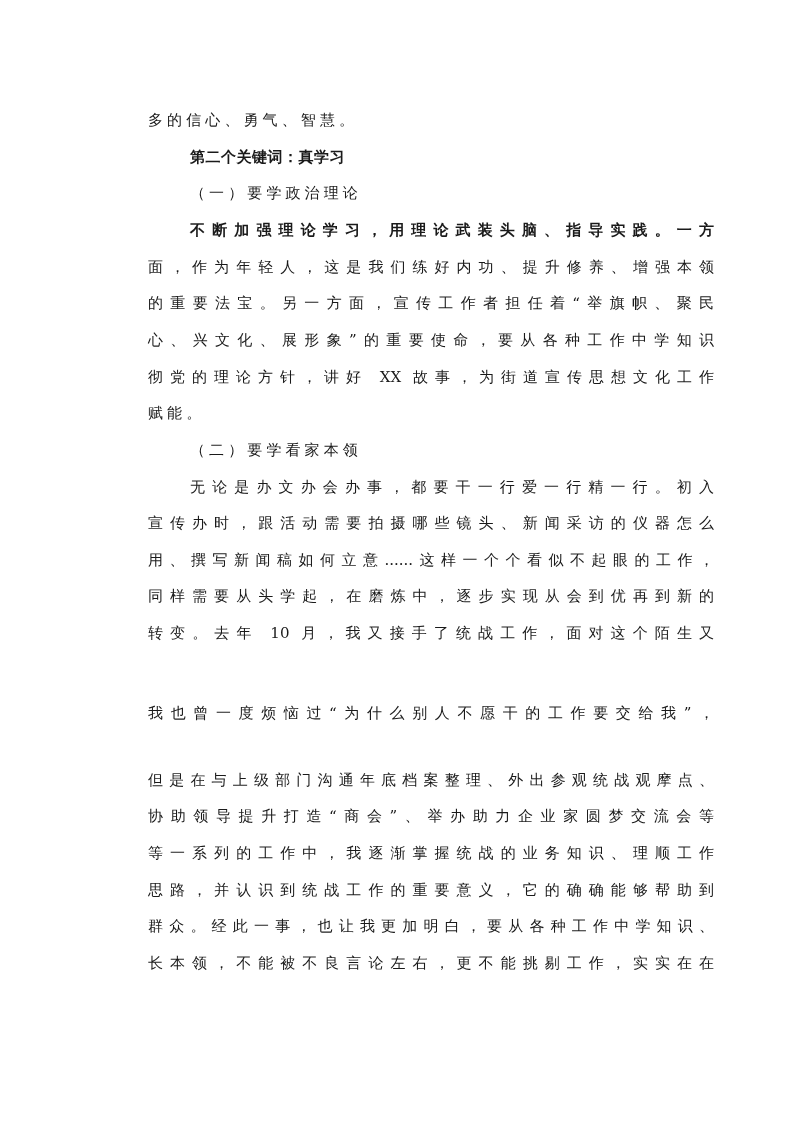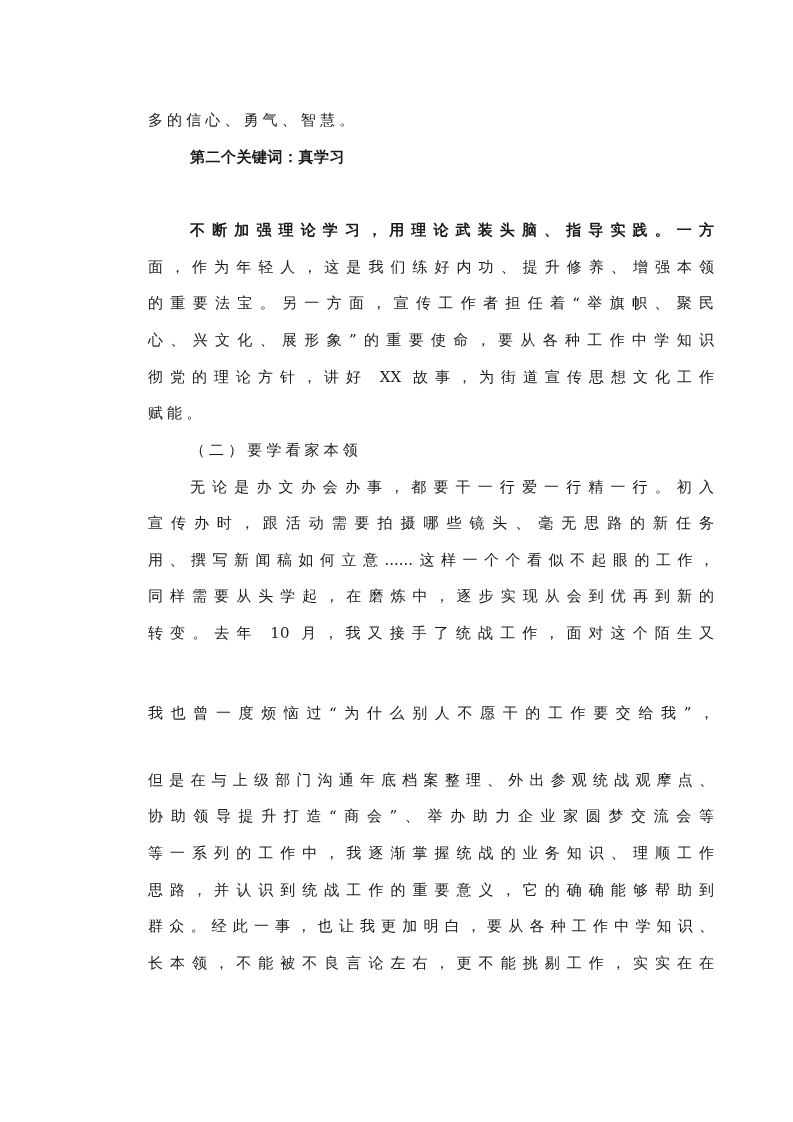--- a/index.html
+++ b/index.html
@@ -44,29 +44,30 @@
       font-weight: bold;
       letter-spacing: 0.5px;
     }
   </style>
 </head>
 <body>
 
 <div class="page">
   <div class="line" style="top: 105px;">多的信心、勇气、智慧。</div>
   <div class="line bold" style="top: 141.65px; left: 162px; width: 524px;">第二个关键词：真学习</div>
+  <div class="line" style="top: 178.3px; left: 162px; width: 524px;">（一）要学政治理论</div>
   <div class="line justify" style="top: 214.95px; left: 162px; width: 524px; font-weight: bold;">不断加强理论学习，用理论武装头脑、指导实践。一方</div>
   <div class="line justify" style="top: 251.6px;">面，作为年轻人，这是我们练好内功、提升修养、增强本领</div>
   <div class="line justify" style="top: 288.25px;">的重要法宝。另一方面，宣传工作者担任着“举旗帜、聚民</div>
   <div class="line justify" style="top: 324.9px;">心、兴文化、展形象”的重要使命，要从各种工作中学知识</div>
   <div class="line justify" style="top: 361.55px;">彻党的理论方针，讲好 XX 故事，为街道宣传思想文化工作</div>
   <div class="line" style="top: 398.2px;">赋能。</div>
   <div class="line" style="top: 434.85px; left: 162px; width: 524px;">（二）要学看家本领</div>
   <div class="line justify" style="top: 471.5px; left: 162px; width: 524px;">无论是办文办会办事，都要干一行爱一行精一行。初入</div>
-  <div class="line justify" style="top: 508.15px;">宣传办时，跟活动需要拍摄哪些镜头、毫无思路的新任务</div>
+  <div class="line justify" style="top: 508.15px;">宣传办时，跟活动需要拍摄哪些镜头、新闻采访的仪器怎么</div>
   <div class="line justify" style="top: 544.8px;">用、撰写新闻稿如何立意......这样一个个看似不起眼的工作，</div>
   <div class="line justify" style="top: 581.45px;">同样需要从头学起，在磨炼中，逐步实现从会到优再到新的</div>
   <div class="line justify" style="top: 618.1px;">转变。去年 10 月，我又接手了统战工作，面对这个陌生又</div>
   <div class="line justify" style="top: 698px;">我也曾一度烦恼过“为什么别人不愿干的工作要交给我”，</div>
   <div class="line justify" style="top: 764.7px;">但是在与上级部门沟通年底档案整理、外出参观统战观摩点、</div>
   <div class="line justify" style="top: 801.35px;">协助领导提升打造“商会”、举办助力企业家圆梦交流会等</div>
   <div class="line justify" style="top: 838px;">等一系列的工作中，我逐渐掌握统战的业务知识、理顺工作</div>
   <div class="line justify" style="top: 874.65px;">思路，并认识到统战工作的重要意义，它的确确能够帮助到</div>
   <div class="line justify" style="top: 911.3px;">群众。经此一事，也让我更加明白，要从各种工作中学知识、</div>
   <div class="line justify" style="top: 947.95px;">长本领，不能被不良言论左右，更不能挑剔工作，实实在在</div>

